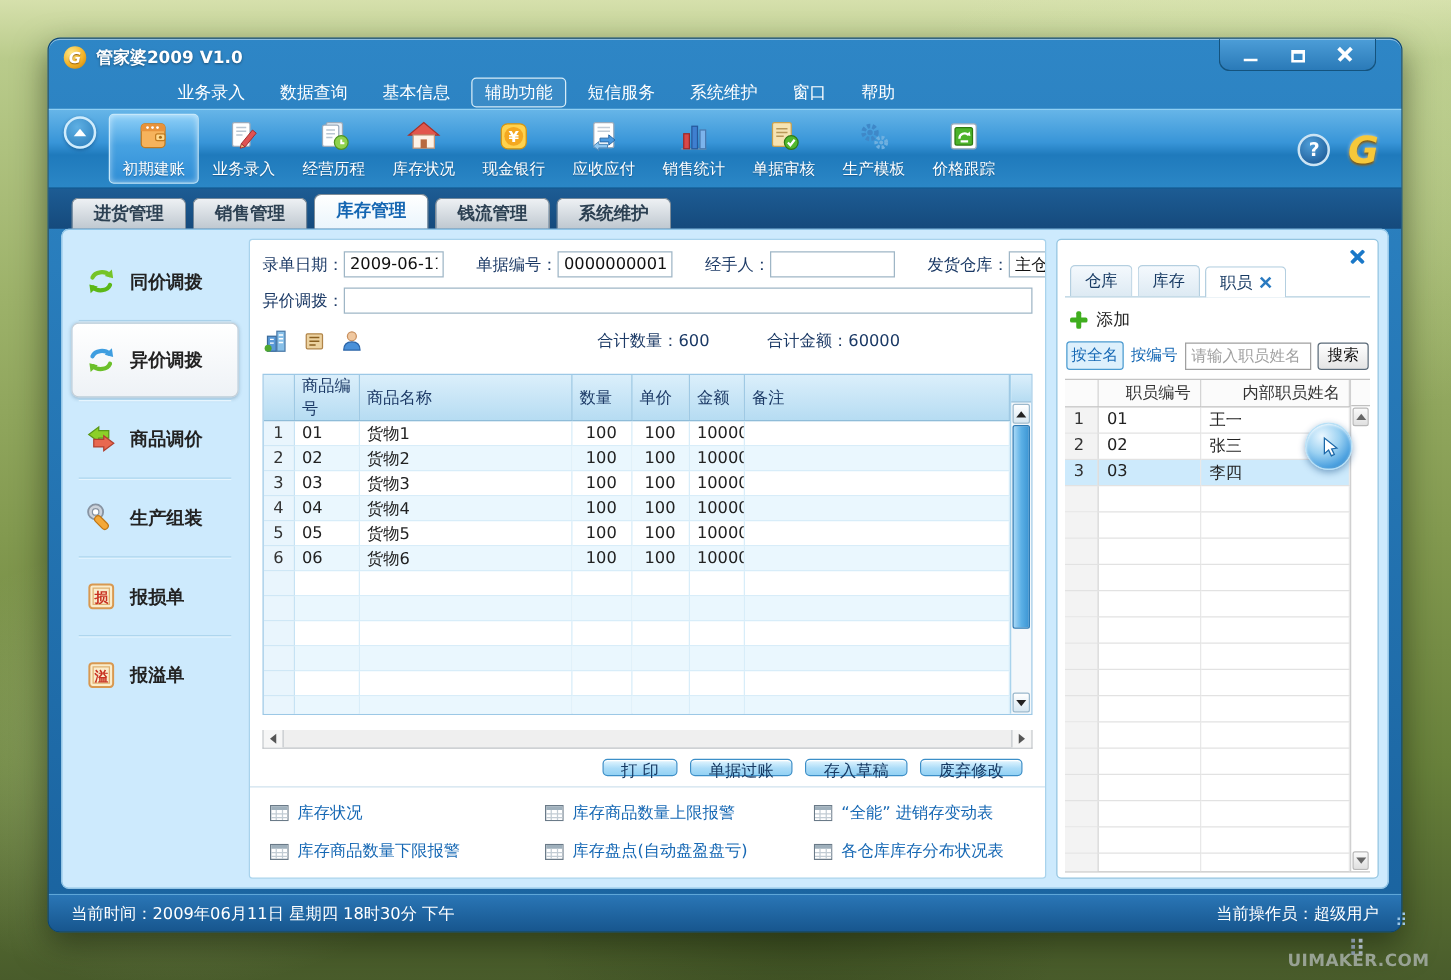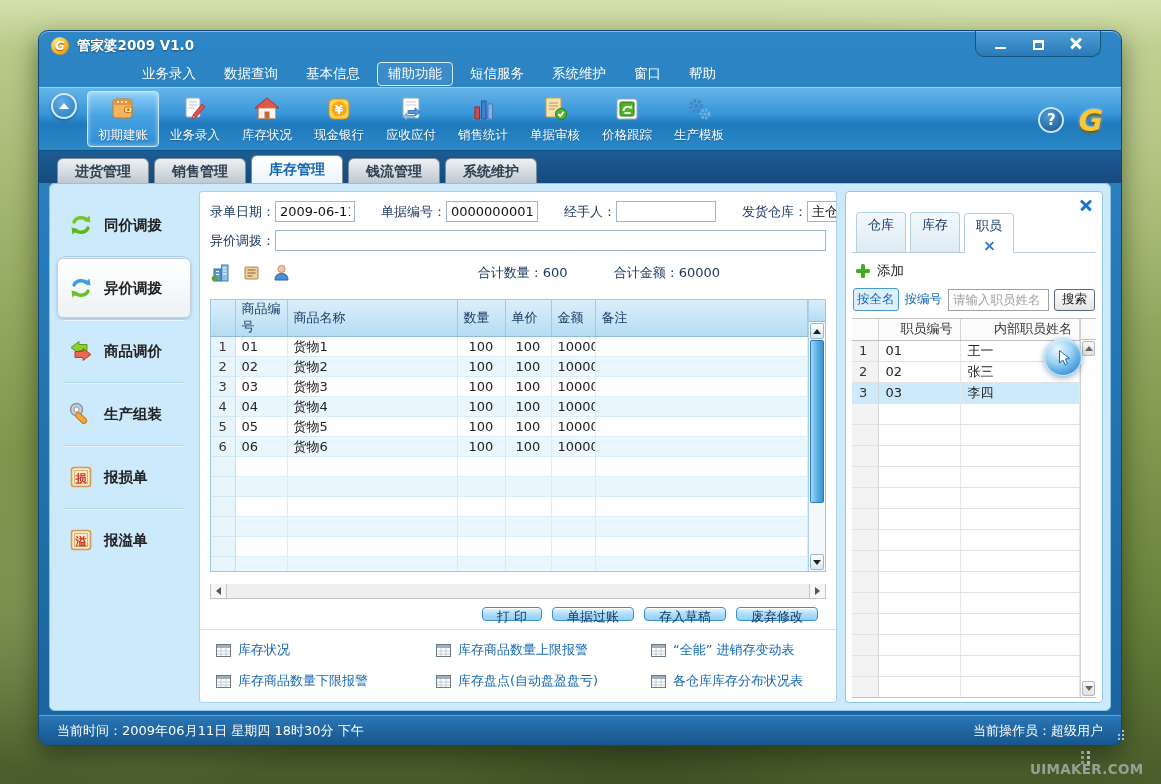--- a/index.html
+++ b/index.html
@@ -122,21 +122,21 @@
   
   .right-panel { width: 258px; background: #fff; border: 1px solid #93c4e0; border-radius: 4px;
     position: relative; display: flex; flex-direction: column; padding: 0 6px 4px; }
   .rp-close { position: absolute; top: 7px; right: 10px; width: 12px; height: 12px; }
   .rp-close i { position: absolute; left: -1px; top: 5px; width: 14px; height: 2.6px; background: #1a78c8; transform: rotate(45deg); border-radius: 1px; }
   .rp-close i + i { transform: rotate(-45deg); }
   .rp-tabs { margin-top: 20px; display: flex; border-bottom: 1px solid #b4cfe0; padding-left: 4px; }
   .rp-tab { padding: 3px 11px; font-size: 13px; color: #173a63; margin-right: 4px; position: relative;
     background: linear-gradient(180deg,#f4f9fd,#ddeaf3); border: 1px solid #b4cfe0; border-bottom: none;
     border-radius: 4px 4px 0 0; cursor: default; }
-  .rp-tab.active { background: #fff; bottom: -1px; display: flex; gap: 6px; align-items: center; flex-direction: column; }
+  .rp-tab.active { background: #fff; bottom: -1px; display: flex; gap: 6px; align-items: center; }
   .tab-x { width: 9px; height: 9px; position: relative; display: inline-block; }
   .tab-x i { position: absolute; left: -1px; top: 3.5px; width: 11px; height: 2.2px; background: #2a7ac0; transform: rotate(45deg); }
   .tab-x i + i { transform: rotate(-45deg); }
   .rp-add { display: flex; align-items: center; gap: 7px; padding: 9px 4px 6px; font-size: 13.5px; color: #222; }
   .plus-icon { width: 14px; height: 14px; position: relative; }
   .plus-icon i { position: absolute; background: #3fae1e; border-radius: 1.5px; }
   .plus-icon i:first-child { left: 0; top: 5px; width: 14px; height: 4px; }
   .plus-icon i:last-child { left: 5px; top: 0; width: 4px; height: 14px; }
   .rp-search { display: flex; align-items: center; gap: 5px; padding: 2px 1px 7px; }
   .filter-name { font-size: 12.5px; color: #1668b4; border: 1px solid #4a9ad0; background: #ddf0fc; border-radius: 3px; padding: 2px 3px; white-space: nowrap; }
@@ -231,20 +231,30 @@
       <div class="tool-item">
         <svg width="30" height="30" viewBox="0 0 30 30">
           <rect x="6" y="4" width="14" height="19" rx="1.5" fill="#fff" stroke="#9aaabb"></rect>
           <path d="M9 8h8M9 11h8M9 14h5" stroke="#b9c6d2" stroke-width="1.2"></path>
           <path d="M13 21 L22 10 L25 12.5 L16 23.5 Z" fill="#e05252" stroke="#a23030" stroke-width="0.8"></path>
           <path d="M13 21 L12.2 24.6 L16 23.5 Z" fill="#f2c27a" stroke="#a23030" stroke-width="0.8"></path>
         </svg>
         <span class="lbl">业务录入</span>
       </div>
 
+      <div class="tool-item">
+        <svg width="30" height="30" viewBox="0 0 30 30">
+          <rect x="9" y="4" width="13" height="17" rx="1.5" fill="#e9f0f6" stroke="#9aaabb"></rect>
+          <rect x="6" y="6" width="13" height="17" rx="1.5" fill="#fff" stroke="#9aaabb"></rect>
+          <path d="M9 10h7M9 13h7M9 16h5" stroke="#b9c6d2" stroke-width="1.2"></path>
+          <circle cx="21" cy="20" r="5.5" fill="#8fd24e" stroke="#4e9420"></circle>
+          <path d="M21 17.5 V20.5 H23.5" stroke="#fff" stroke-width="1.6" fill="none"></path>
+        </svg>
+        <span class="lbl">经营历程</span>
+      </div>
 
       <div class="tool-item">
         <svg width="30" height="30" viewBox="0 0 30 30">
           <path d="M15 4 L27 14 H3 Z" fill="#e2574c" stroke="#a83028"></path>
           <rect x="6.5" y="14" width="17" height="10.5" fill="#fdf3e7" stroke="#c89878"></rect>
           <rect x="12.5" y="17.5" width="5" height="7" fill="#b86a40"></rect>
         </svg>
         <span class="lbl">库存状况</span>
       </div>
 
@@ -278,41 +288,41 @@
       </div>
 
       <div class="tool-item">
         <svg width="30" height="30" viewBox="0 0 30 30">
           <rect x="6" y="4" width="15" height="19" rx="1.5" fill="#f6e3b2" stroke="#c9a14e"></rect>
           <path d="M9 9h9M9 12h9M9 15h6" stroke="#b89858" stroke-width="1.2"></path>
           <circle cx="21" cy="20" r="5.5" fill="#52b82e" stroke="#2e7a12"></circle>
           <path d="M18.3 20 l2 2.2 3.4-4.4" stroke="#fff" stroke-width="1.8" fill="none"></path>
         </svg>
         <span class="lbl">单据审核</span>
+      </div>
+
+      <div class="tool-item">
+        <svg width="30" height="30" viewBox="0 0 30 30">
+          <circle cx="12" cy="12" r="5.2" fill="none" stroke="#3f88c8" stroke-width="3.6" stroke-dasharray="2.6 1.7"></circle>
+          <circle cx="12" cy="12" r="2.2" fill="#3f88c8"></circle>
+          <circle cx="21" cy="20" r="4" fill="none" stroke="#6fb0e0" stroke-width="3" stroke-dasharray="2.2 1.5"></circle>
+          <circle cx="21" cy="20" r="1.6" fill="#6fb0e0"></circle>
+        </svg>
+        <span class="lbl">生产模板</span>
       </div>
 
       <div class="tool-item">
         <svg width="30" height="30" viewBox="0 0 30 30">
           <rect x="5" y="5" width="20" height="20" rx="2" fill="#fff" stroke="#9aaabb"></rect>
           <rect x="8" y="8" width="14" height="14" rx="1.5" fill="#4cb32a" stroke="#2e7a12"></rect>
           <path d="M11.5 17 a4.2 4.2 0 0 1 7.2 -3" stroke="#fff" stroke-width="1.8" fill="none"></path>
           <path d="M19.8 11.2 l0.5 3.6 -3.4 -0.9 Z" fill="#fff"></path>
           <path d="M18.5 19 H12.5" stroke="#fff" stroke-width="1.8"></path>
         </svg>
         <span class="lbl">价格跟踪</span>
-      </div>
-
-      <div class="tool-item">
-        <svg width="30" height="30" viewBox="0 0 30 30">
-          <circle cx="12" cy="12" r="5.2" fill="none" stroke="#3f88c8" stroke-width="3.6" stroke-dasharray="2.6 1.7"></circle>
-          <circle cx="12" cy="12" r="2.2" fill="#3f88c8"></circle>
-          <circle cx="21" cy="20" r="4" fill="none" stroke="#6fb0e0" stroke-width="3" stroke-dasharray="2.2 1.5"></circle>
-          <circle cx="21" cy="20" r="1.6" fill="#6fb0e0"></circle>
-        </svg>
-        <span class="lbl">生产模板</span>
       </div>
 
       <div class="toolbar-right">
         <div class="help-btn">?</div>
         <div class="brand-logo">G</div>
       </div>
     </div>
 
     <div class="tabstrip">
       <div class="main-tab">进货管理</div>

